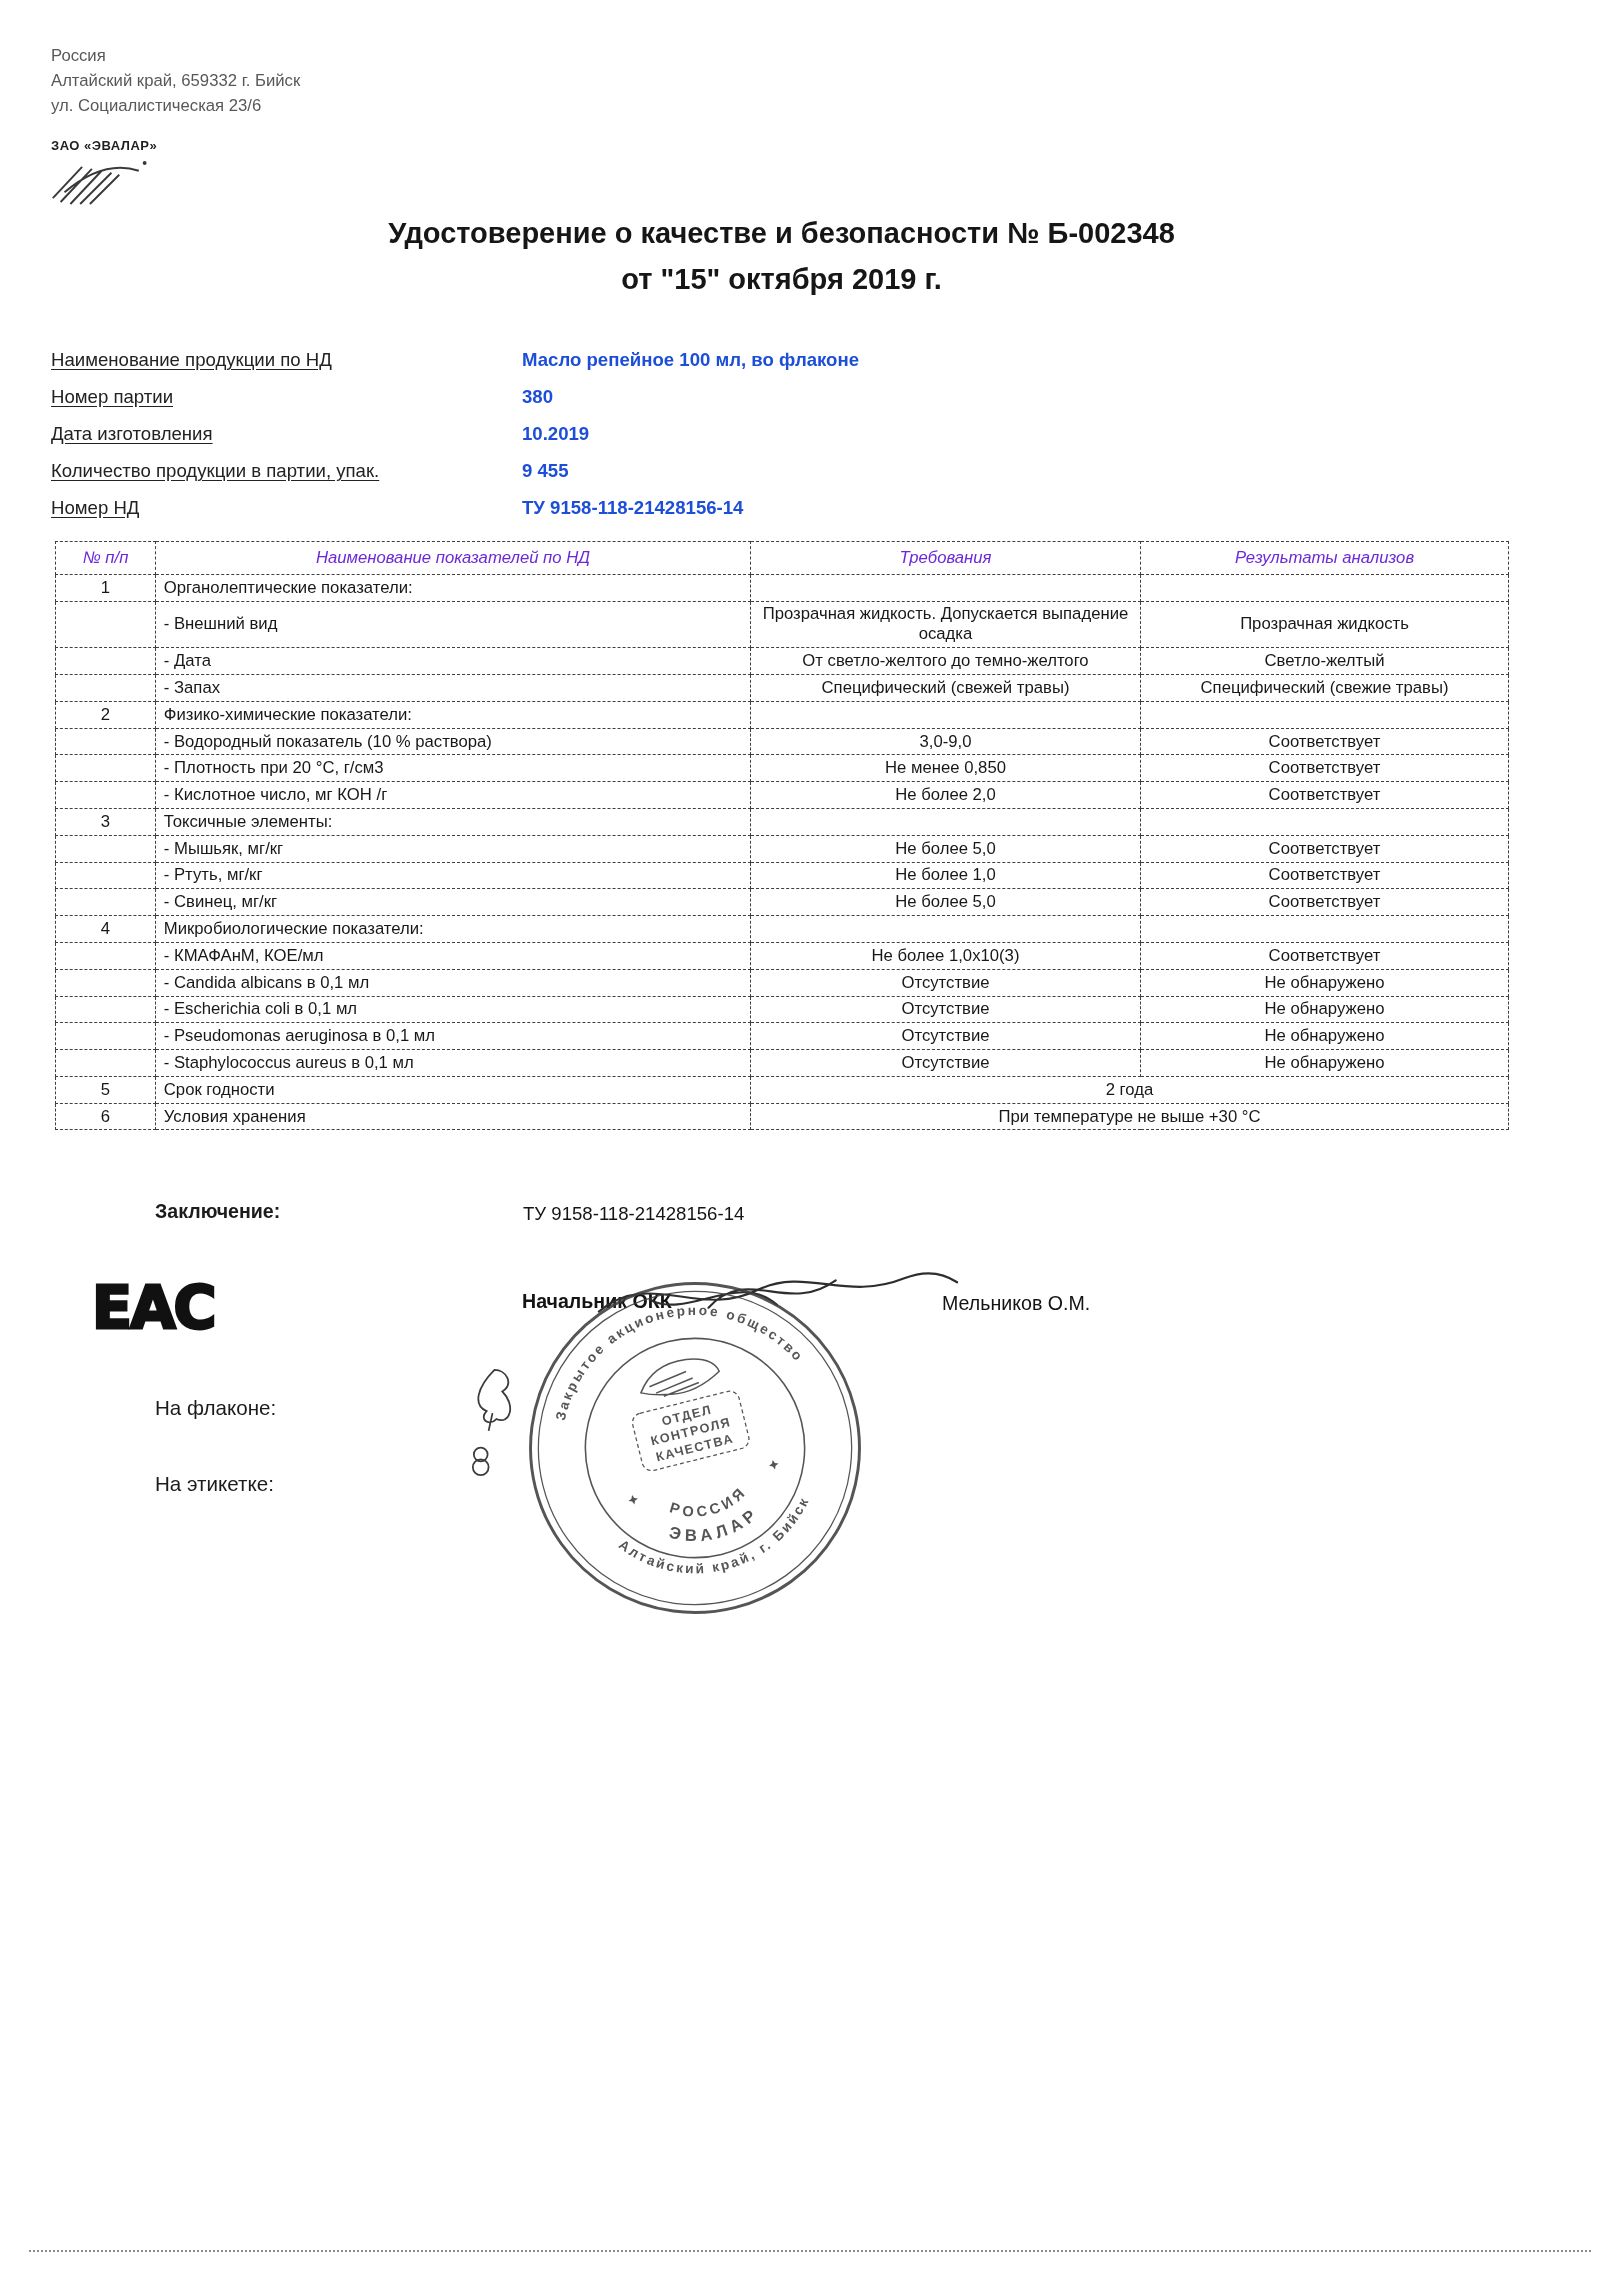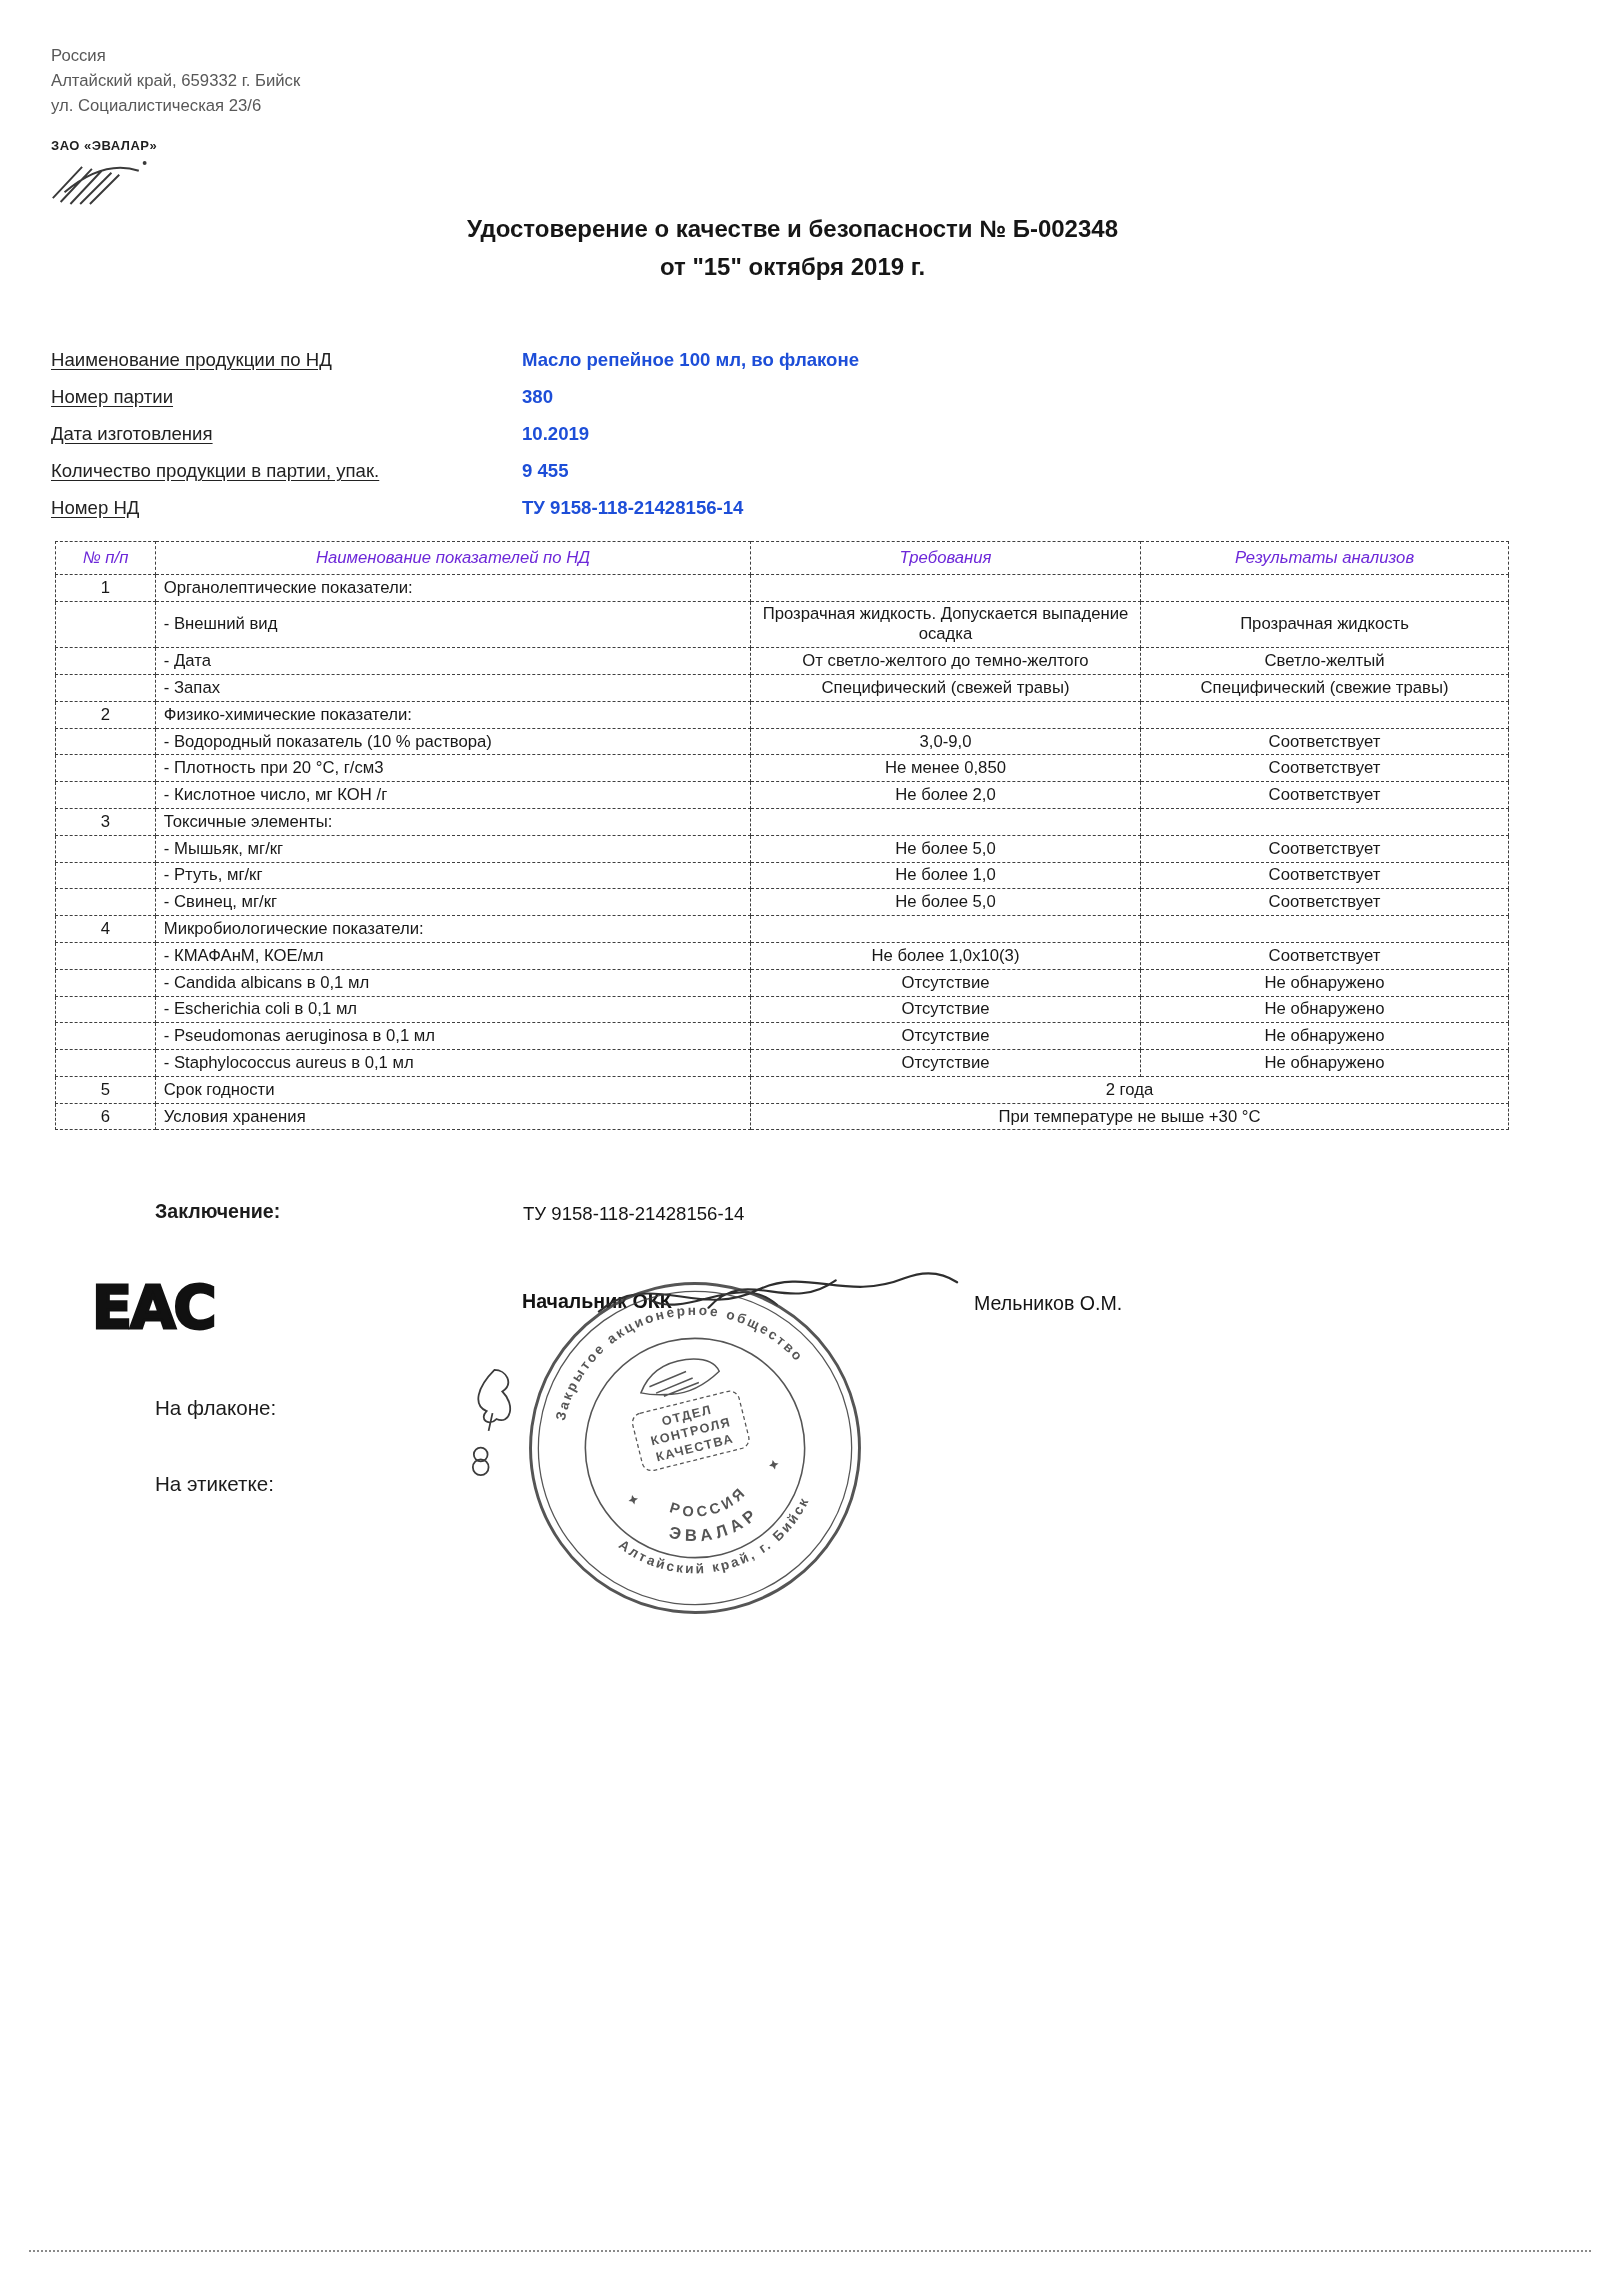--- a/index.html
+++ b/index.html
@@ -14,22 +14,22 @@
   }
 
   
   .letterhead{position:absolute;left:51px;top:43px;}
   .lh-line{font-size:16.7px;color:#585858;line-height:1.5;}
   .lh-company{font-size:13px;font-weight:bold;color:#1f1f1f;margin-top:20px;letter-spacing:0.5px;}
   .scribble-top{position:absolute;left:45px;top:153px;}
 
   
   .doc-title{
-    position:absolute;left:66px;top:210px;width:1453px;
-    text-align:center;font-weight:bold;font-size:24px;line-height:1.6;color:#161616;
+    position:absolute;left:55px;top:210px;width:1453px;
+    text-align:center;font-weight:bold;font-size:29px;line-height:1.6;color:#161616;
   }
 
   
   .fields{position:absolute;left:51px;top:349px;width:1460px;font-size:18.6px;}
   .field-row{position:relative;height:37px;}
   .field-label{text-decoration:underline;text-underline-offset:2.9px;color:#222;}
   .field-value{position:absolute;left:471px;top:0;font-weight:bold;color:#1d4ed8;}
 
   
   .spec-table{
@@ -50,21 +50,21 @@
   .conclusion{position:absolute;left:155px;top:1200px;font-size:18.6px;width:1353px;}
   .conclusion-label{font-weight:bold;font-size:19.6px;display:inline-block;width:368px;vertical-align:top;}
   .conclusion-text{display:inline-block;line-height:1.55;vertical-align:top;color:#141414;}
 
   
   .eac{position:absolute;left:90px;top:1264px;}
 
   
   .sign-block{position:absolute;left:522px;top:1290px;width:745px;height:69px;}
   .sign-position{font-weight:bold;font-size:19.6px;color:#141414;}
-  .sign-person{position:absolute;left:420px;top:2px;font-size:19.6px;color:#141414;margin-left:32px;}
+  .sign-person{position:absolute;left:420px;top:2px;font-size:19.6px;color:#141414;}
   .sign-scribble{position:absolute;left:69px;top:-43px;pointer-events:none;}
 
   
   .note-bottle{position:absolute;left:155px;top:1396px;font-size:20.6px;}
   .note-label{position:absolute;left:155px;top:1472px;font-size:20.6px;}
 
   
   .stamp{position:absolute;left:509px;top:1262px;opacity:.88;}
   .st-ring{font-size:14px;letter-spacing:2.5px;fill:#3e3e3e;font-weight:bold;}
   .st-box{font-size:13px;letter-spacing:1.5px;fill:#3e3e3e;font-weight:bold;text-anchor:middle;}

